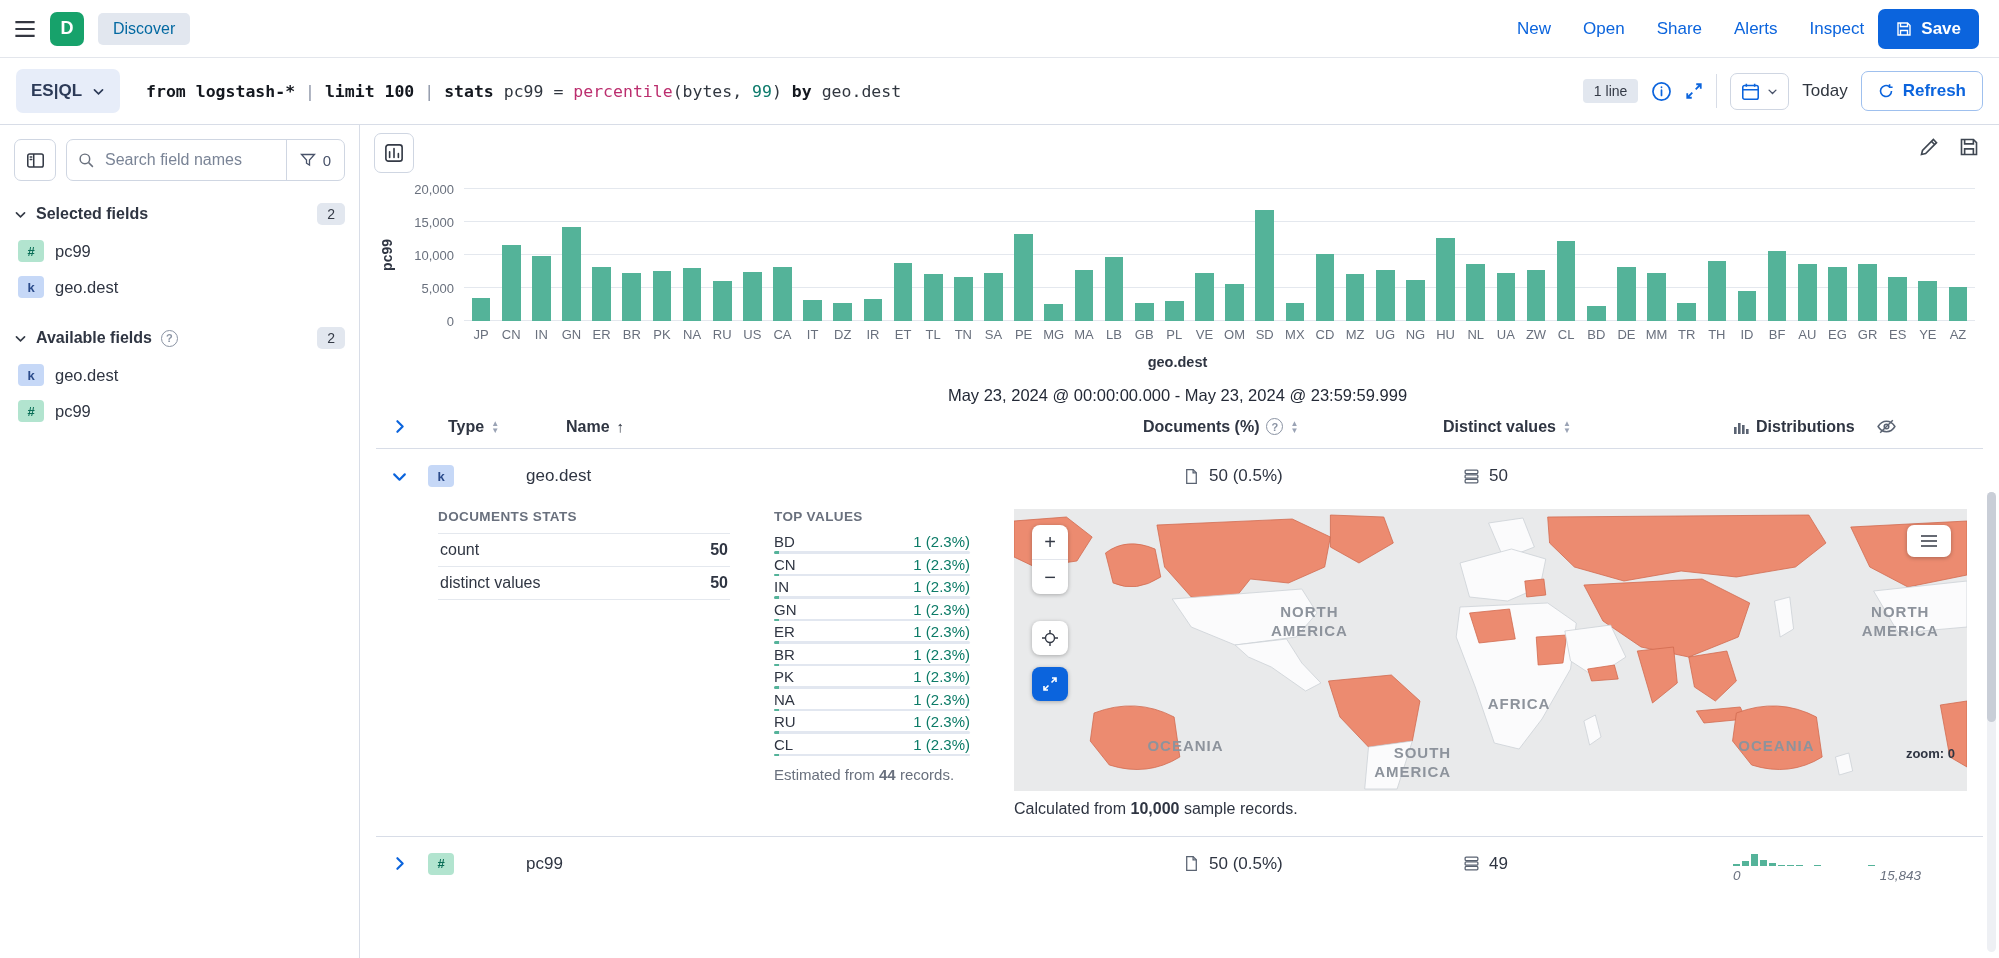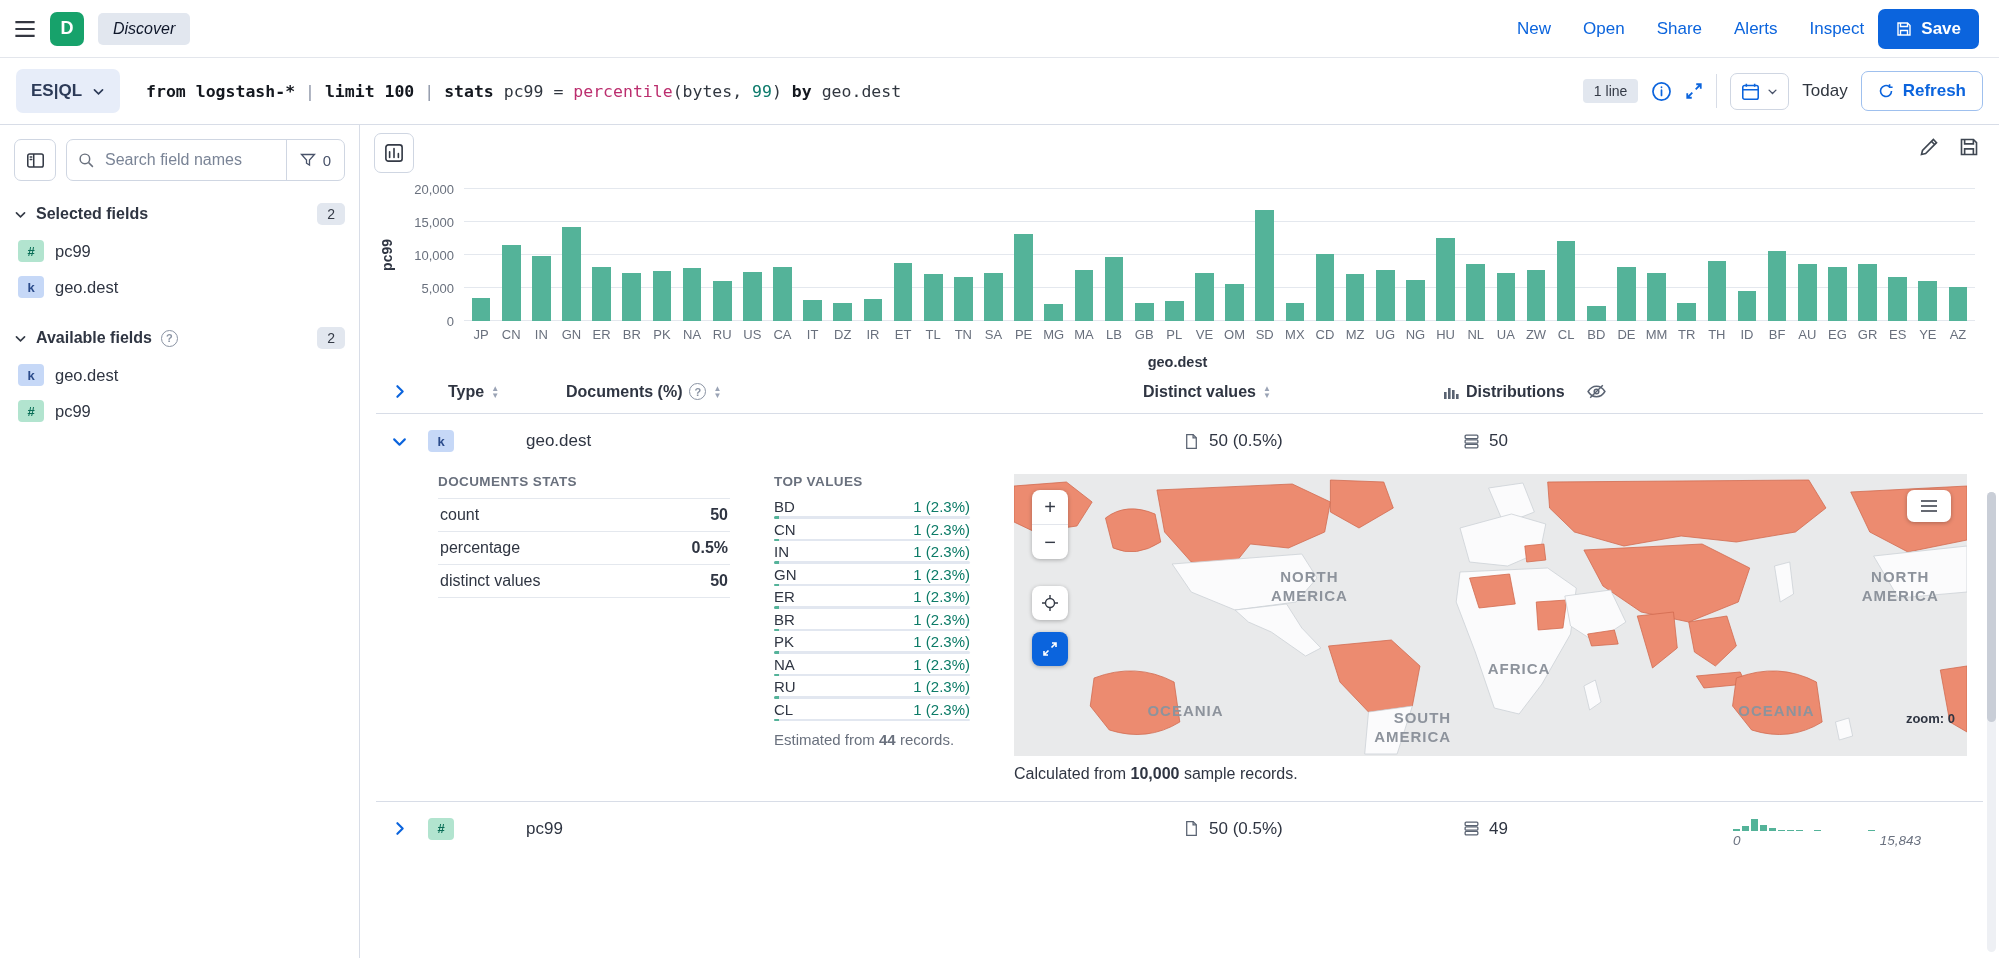--- a/index.html
+++ b/index.html
@@ -5,21 +5,21 @@
   * { box-sizing: border-box; }
   html,body { margin:0; width:1999px; height:958px; overflow:hidden;
     font-family:"Liberation Sans", sans-serif; color:#1d2430; background:#fff; }
   button { font-family:inherit; border:none; background:transparent; padding:0; cursor:pointer; }
 
   
   .topbar { height:58px; display:flex; align-items:center; gap:14px; padding:0 20px 0 14px; border-bottom:1px solid #e3e6ec; }
   .hamburger { display:flex; align-items:center; }
   .logo { width:34px; height:34px; border-radius:7px; background:#17a26b; color:#fff; font-weight:700;
     display:flex; align-items:center; justify-content:center; font-size:18px; }
-  .crumb { background:#e2e7ef; color:#0f172a; padding:7px 15px; border-radius:5px; font-size:16px;font-style:italic; }
+  .crumb { background:#e2e7ef; color:#0369a1; padding:7px 15px; border-radius:5px; font-size:16px; }
   .topnav { margin-left:auto; display:flex; gap:32px; align-items:center; }
   .nav-link { color:#0b64dd; font-size:17px; text-decoration:none; }
   .save-btn { background:#0b64dd; color:#fff; border-radius:7px; padding:10px 18px; font-size:17px; font-weight:600;
     display:flex; gap:9px; align-items:center; }
 
   
   .querybar { height:67px; display:flex; align-items:center; gap:12px; padding:0 16px; border-bottom:1px solid #d8dde7; }
   .esql-btn { background:#e7edf9; color:#2c3a57; font-weight:700; font-size:17px; padding:12px 15px; border-radius:7px;
     display:flex; gap:10px; align-items:center; }
   .query-field { flex:1; display:flex; align-items:center; white-space:pre;
@@ -556,39 +556,44 @@
           <div class="xlabel">ID</div>
           <div class="xlabel">BF</div>
           <div class="xlabel">AU</div>
           <div class="xlabel">EG</div>
           <div class="xlabel">GR</div>
           <div class="xlabel">ES</div>
           <div class="xlabel">YE</div>
           <div class="xlabel">AZ</div>
         </div>
       <div class="xtitle">geo.dest</div>
+      <div class="timerange">May 23, 2024 @ 00:00:00.000 - May 23, 2024 @ 23:59:59.999</div>
     </section>
 
 
     <div class="ftable">
 
       <div class="frow fhead">
         <div class="c-chev">
           <button style="display:flex">
             <svg width="17" height="17" viewBox="0 0 16 16">
                 <path d="M6 3l5 5-5 5" fill="none" stroke="#0b64dd" stroke-width="2" stroke-linecap="round" stroke-linejoin="round"></path>
               </svg>
           </button>
         </div>
         <div class="hcell c-type">
           <span>Type</span>
           <span class="sortpair">
               <span>▲</span>
               <span>▼</span>
             </span>
+        </div>
+        <div class="hcell">
+          <span>Name</span>
+          <span class="name-sort">↑</span>
         </div>
         <div class="hcell">
           <span>Documents (%)</span>
           <span class="q-circle">?</span>
           <span class="sortpair">
               <span>▲</span>
               <span>▼</span>
             </span>
         </div>
         <div class="hcell">
@@ -653,24 +658,20 @@
         </div>
       </div>
 
       <div class="detail">
         <div class="stats-col">
           <div class="d-title">DOCUMENTS STATS</div>
           <div class="stat-rows">
             <div class="stat-row">
               <span>count</span>
                 <b>50</b>
-            </div>
-            <div class="stat-row">
-              <span>percentage</span>
-                <b>0.5%</b>
             </div>
             <div class="stat-row">
               <span>distinct values</span>
                 <b>50</b>
             </div>
           </div>
         </div>
 
         <div class="tv-col">
           <div class="d-title">TOP VALUES</div>

